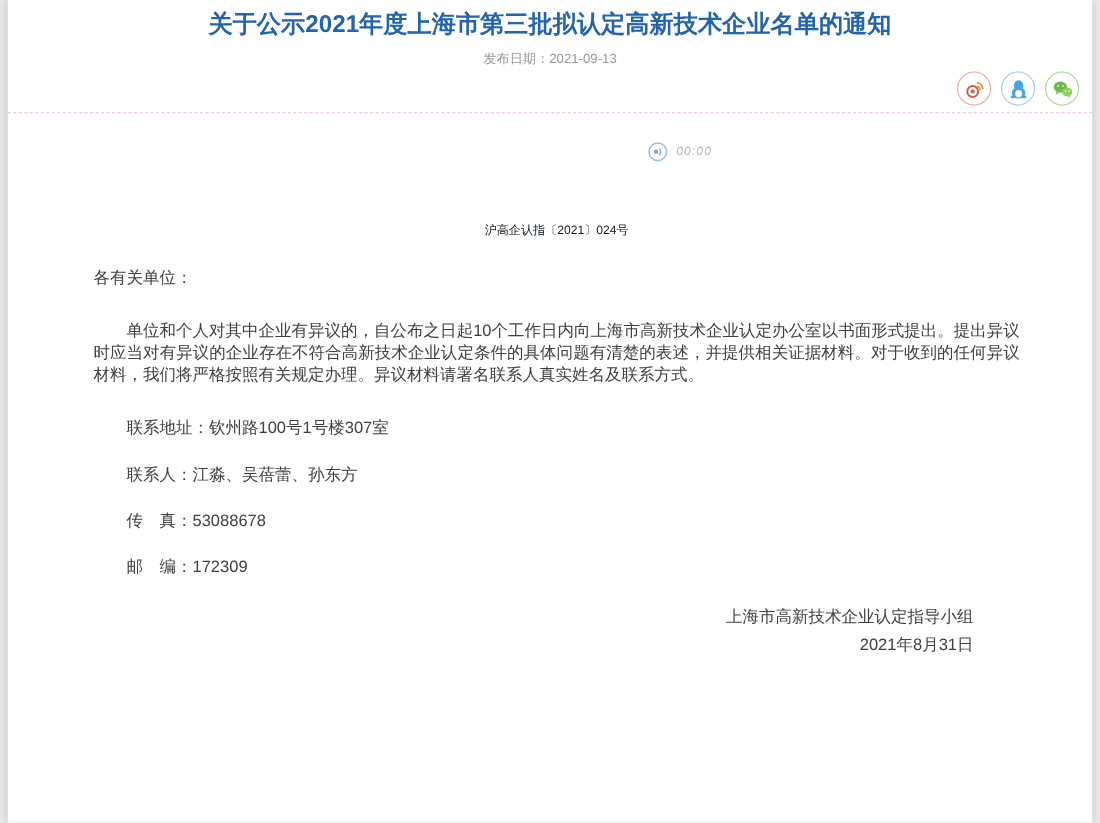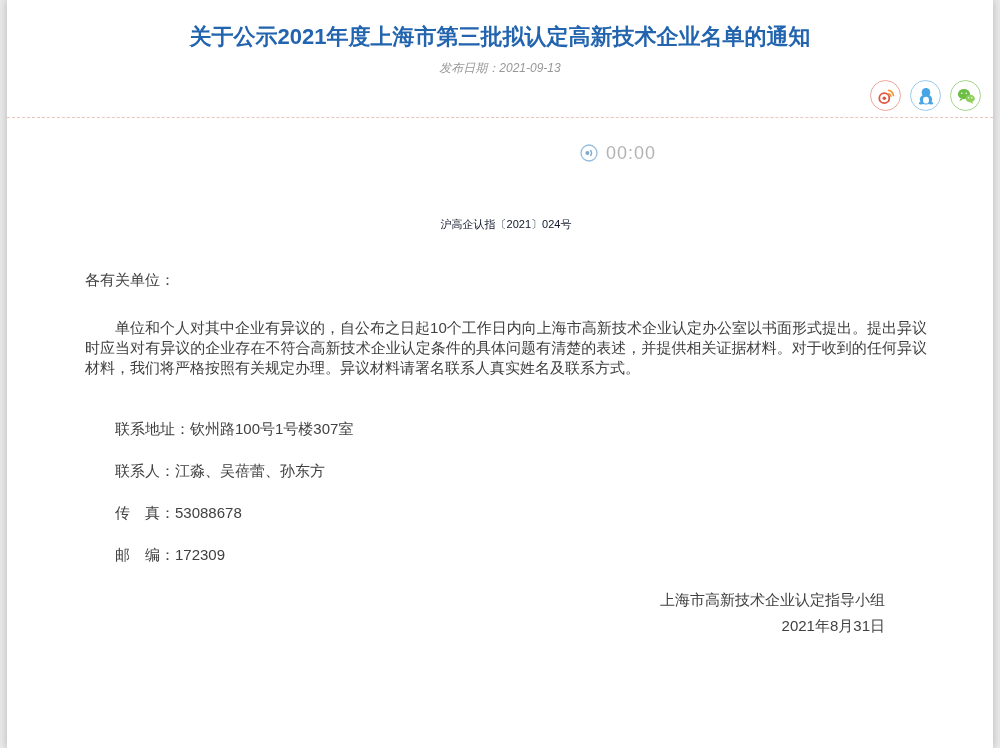--- a/index.html
+++ b/index.html
@@ -10,34 +10,33 @@
   .page {
     width: 986px;
     min-height: 748px;
     margin: 0 auto;
     background: #ffffff;
     box-shadow: 0 0 8px rgba(0,0,0,0.22);
     position: relative;
     overflow: hidden;
   }
   
-  .header { padding-top: 23px; }
+  .header { padding-top: 8px; }
   .page-title {
     text-align: center;
     font-size: 22px;
     font-weight: bold;
     color: #2264ae;
     line-height: 28px;
   }
   .pub-date {
     text-align: center;
     font-size: 12px;
     color: #989898;
     margin-top: 9px;
-    font-style: italic;
   }
   .share-row {
     display: flex;
     justify-content: flex-end;
     gap: 9px;
     padding: 3px 12px 6px 0;
   }
   .share-btn {
     width: 31px; height: 31px;
     border-radius: 50%;
@@ -61,45 +60,46 @@
     align-items: center;
     gap: 8px;
     transform: translateX(118px);
     height: 22px;
   }
   .audio-play {
     background: none; border: none; padding: 0; cursor: pointer;
     display: flex; align-items: center;
   }
   .audio-time {
-    font-size: 18px;
+    font-size: 11px;
+    font-style: italic;
     color: #b3b3b3;
     letter-spacing: 1px;
     text-align: center;
   }
   
   .doc {
     padding: 0 66px 0 78px;
     color: #404040;
     font-size: 15px;
   }
   .doc-number {
     text-align: center;
     color: #0f172a;
     margin-top: 53px;
     font-size: 11px;
   }
-  .salutation { margin-top: 38px; line-height: 20px; }
+  .salutation { margin-top: 26px; line-height: 20px; }
   .para {
     margin-top: 28px;
     line-height: 20px;
     text-indent: 2em;
     text-align: justify;
   }
-  .contacts { margin-top: 41px; }
+  .contacts { margin-top: 29px; }
   .contact-line {
     line-height: 20px;
     margin-bottom: 22px;
     text-indent: 2em;
   }
   .signature {
     text-align: right;
     padding-right: 42px;
     margin-top: 14px;
   }

